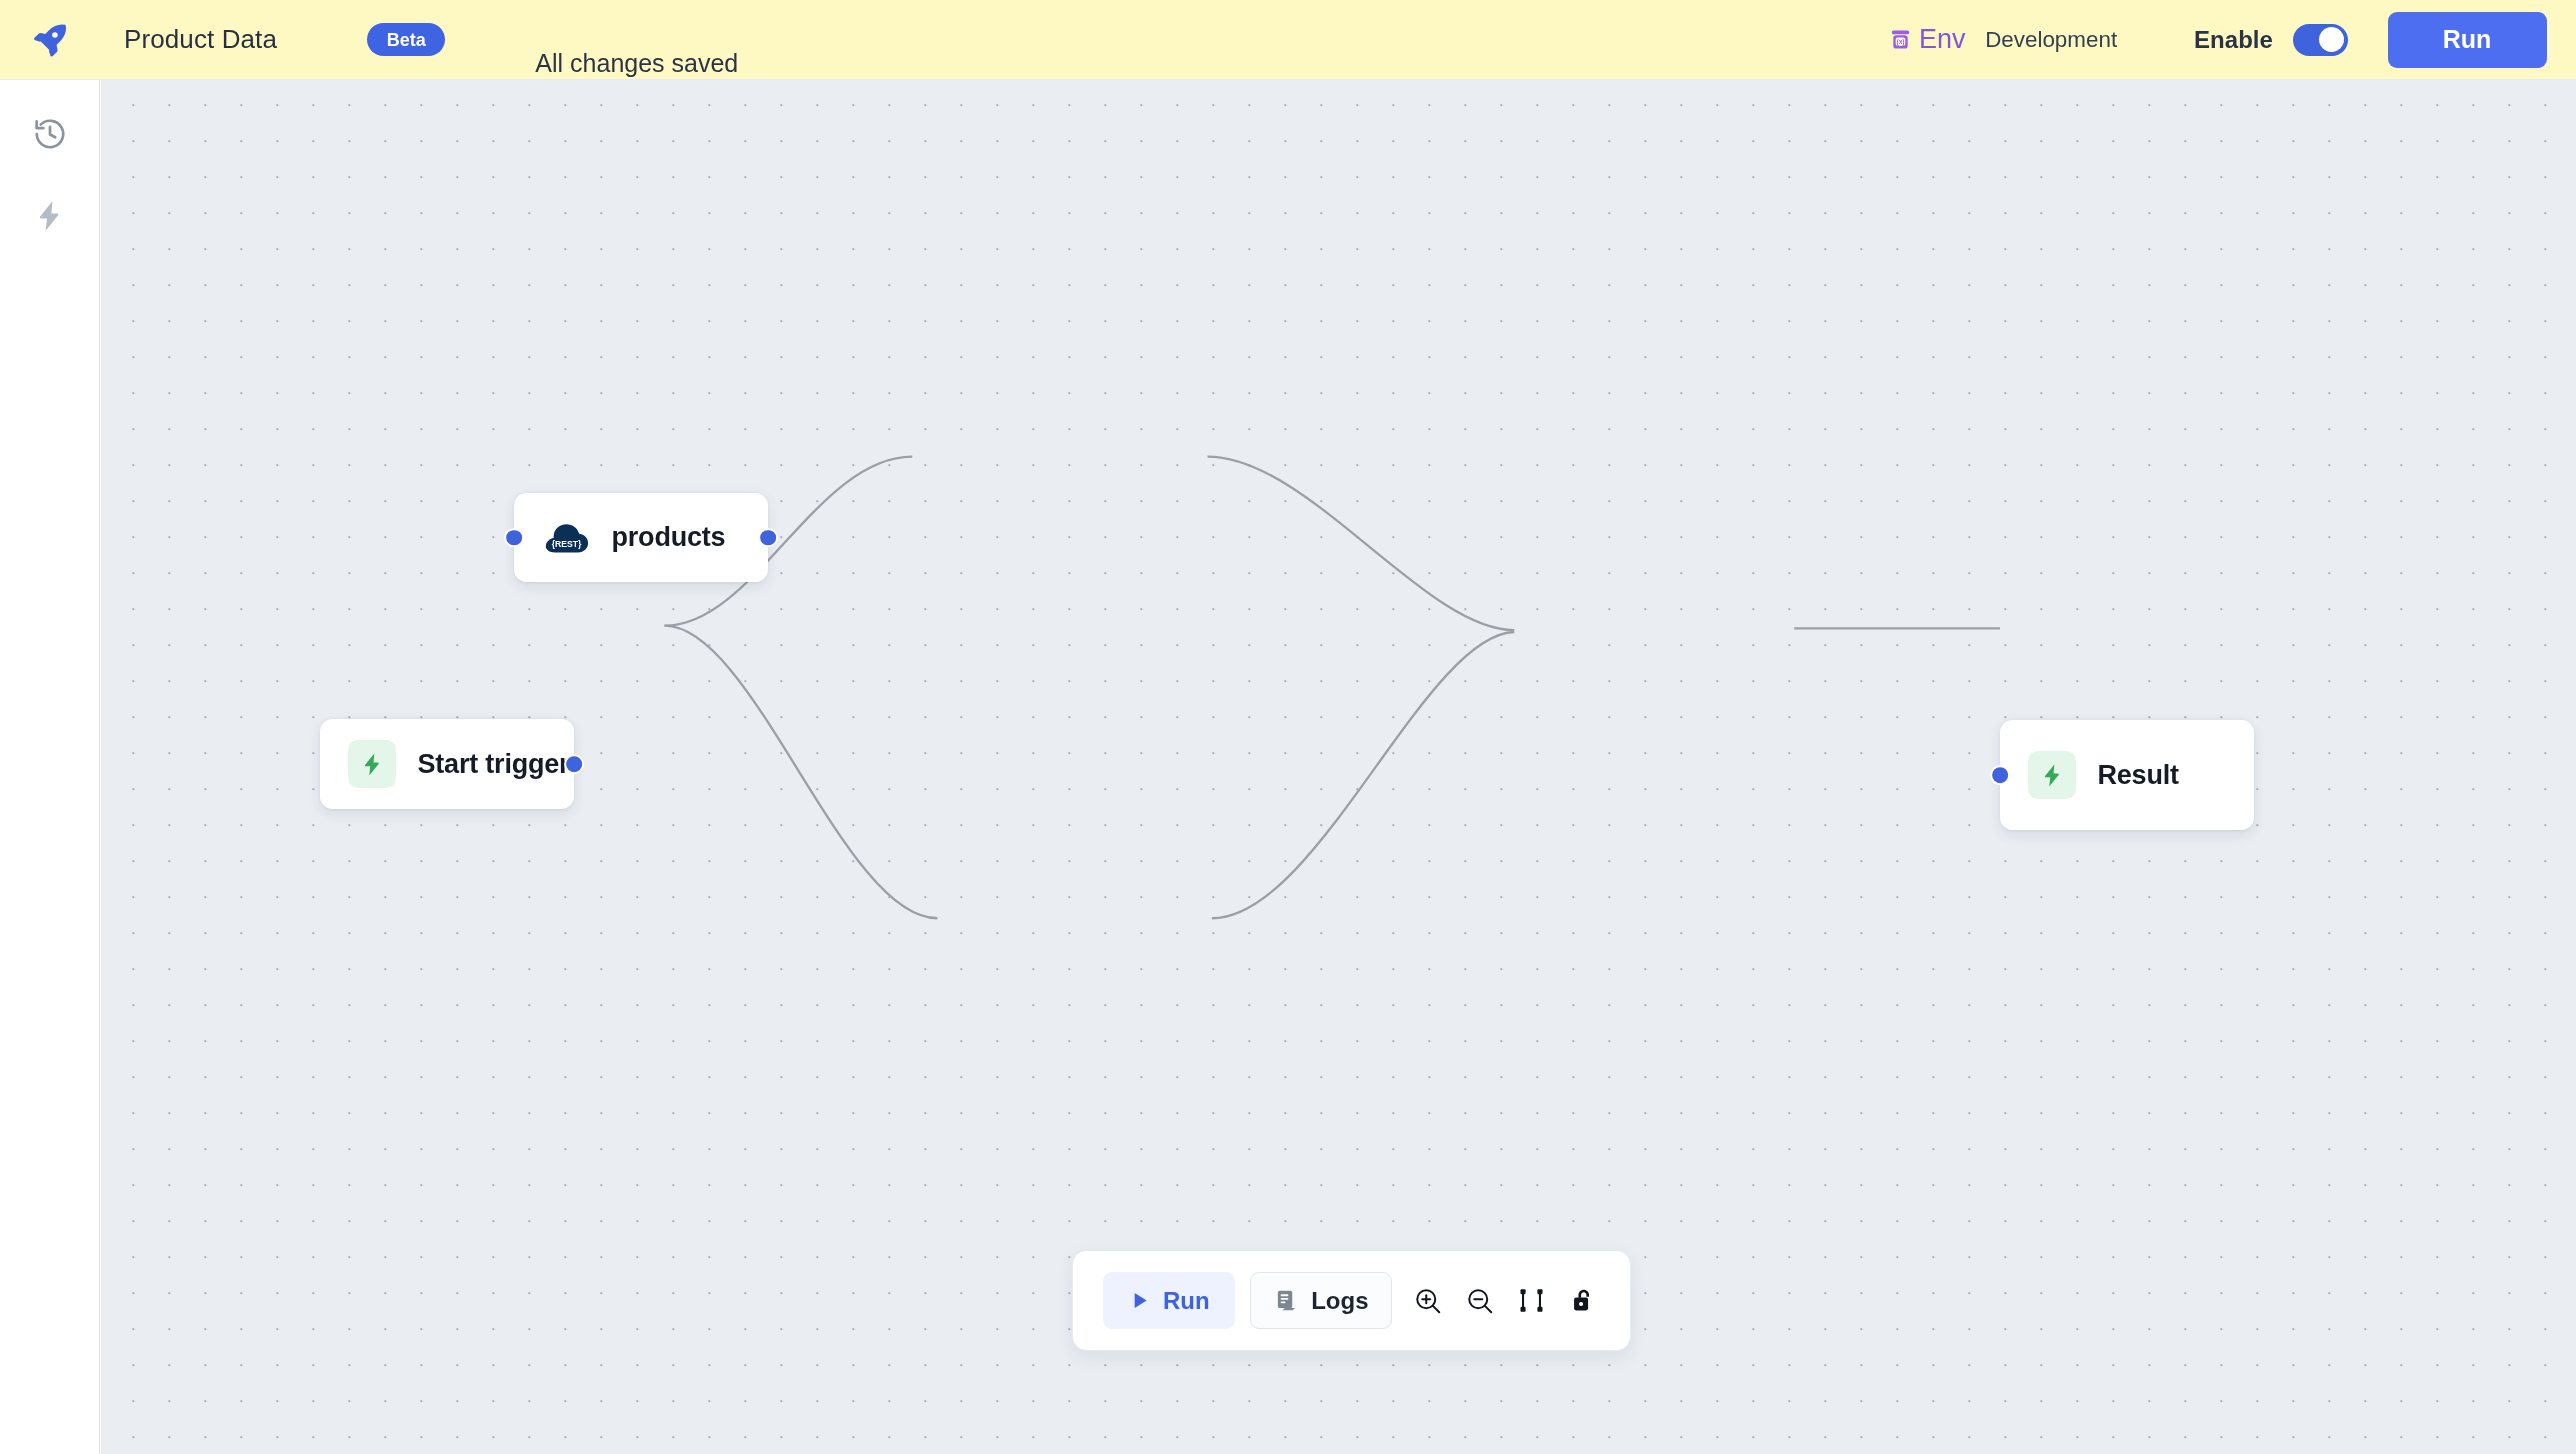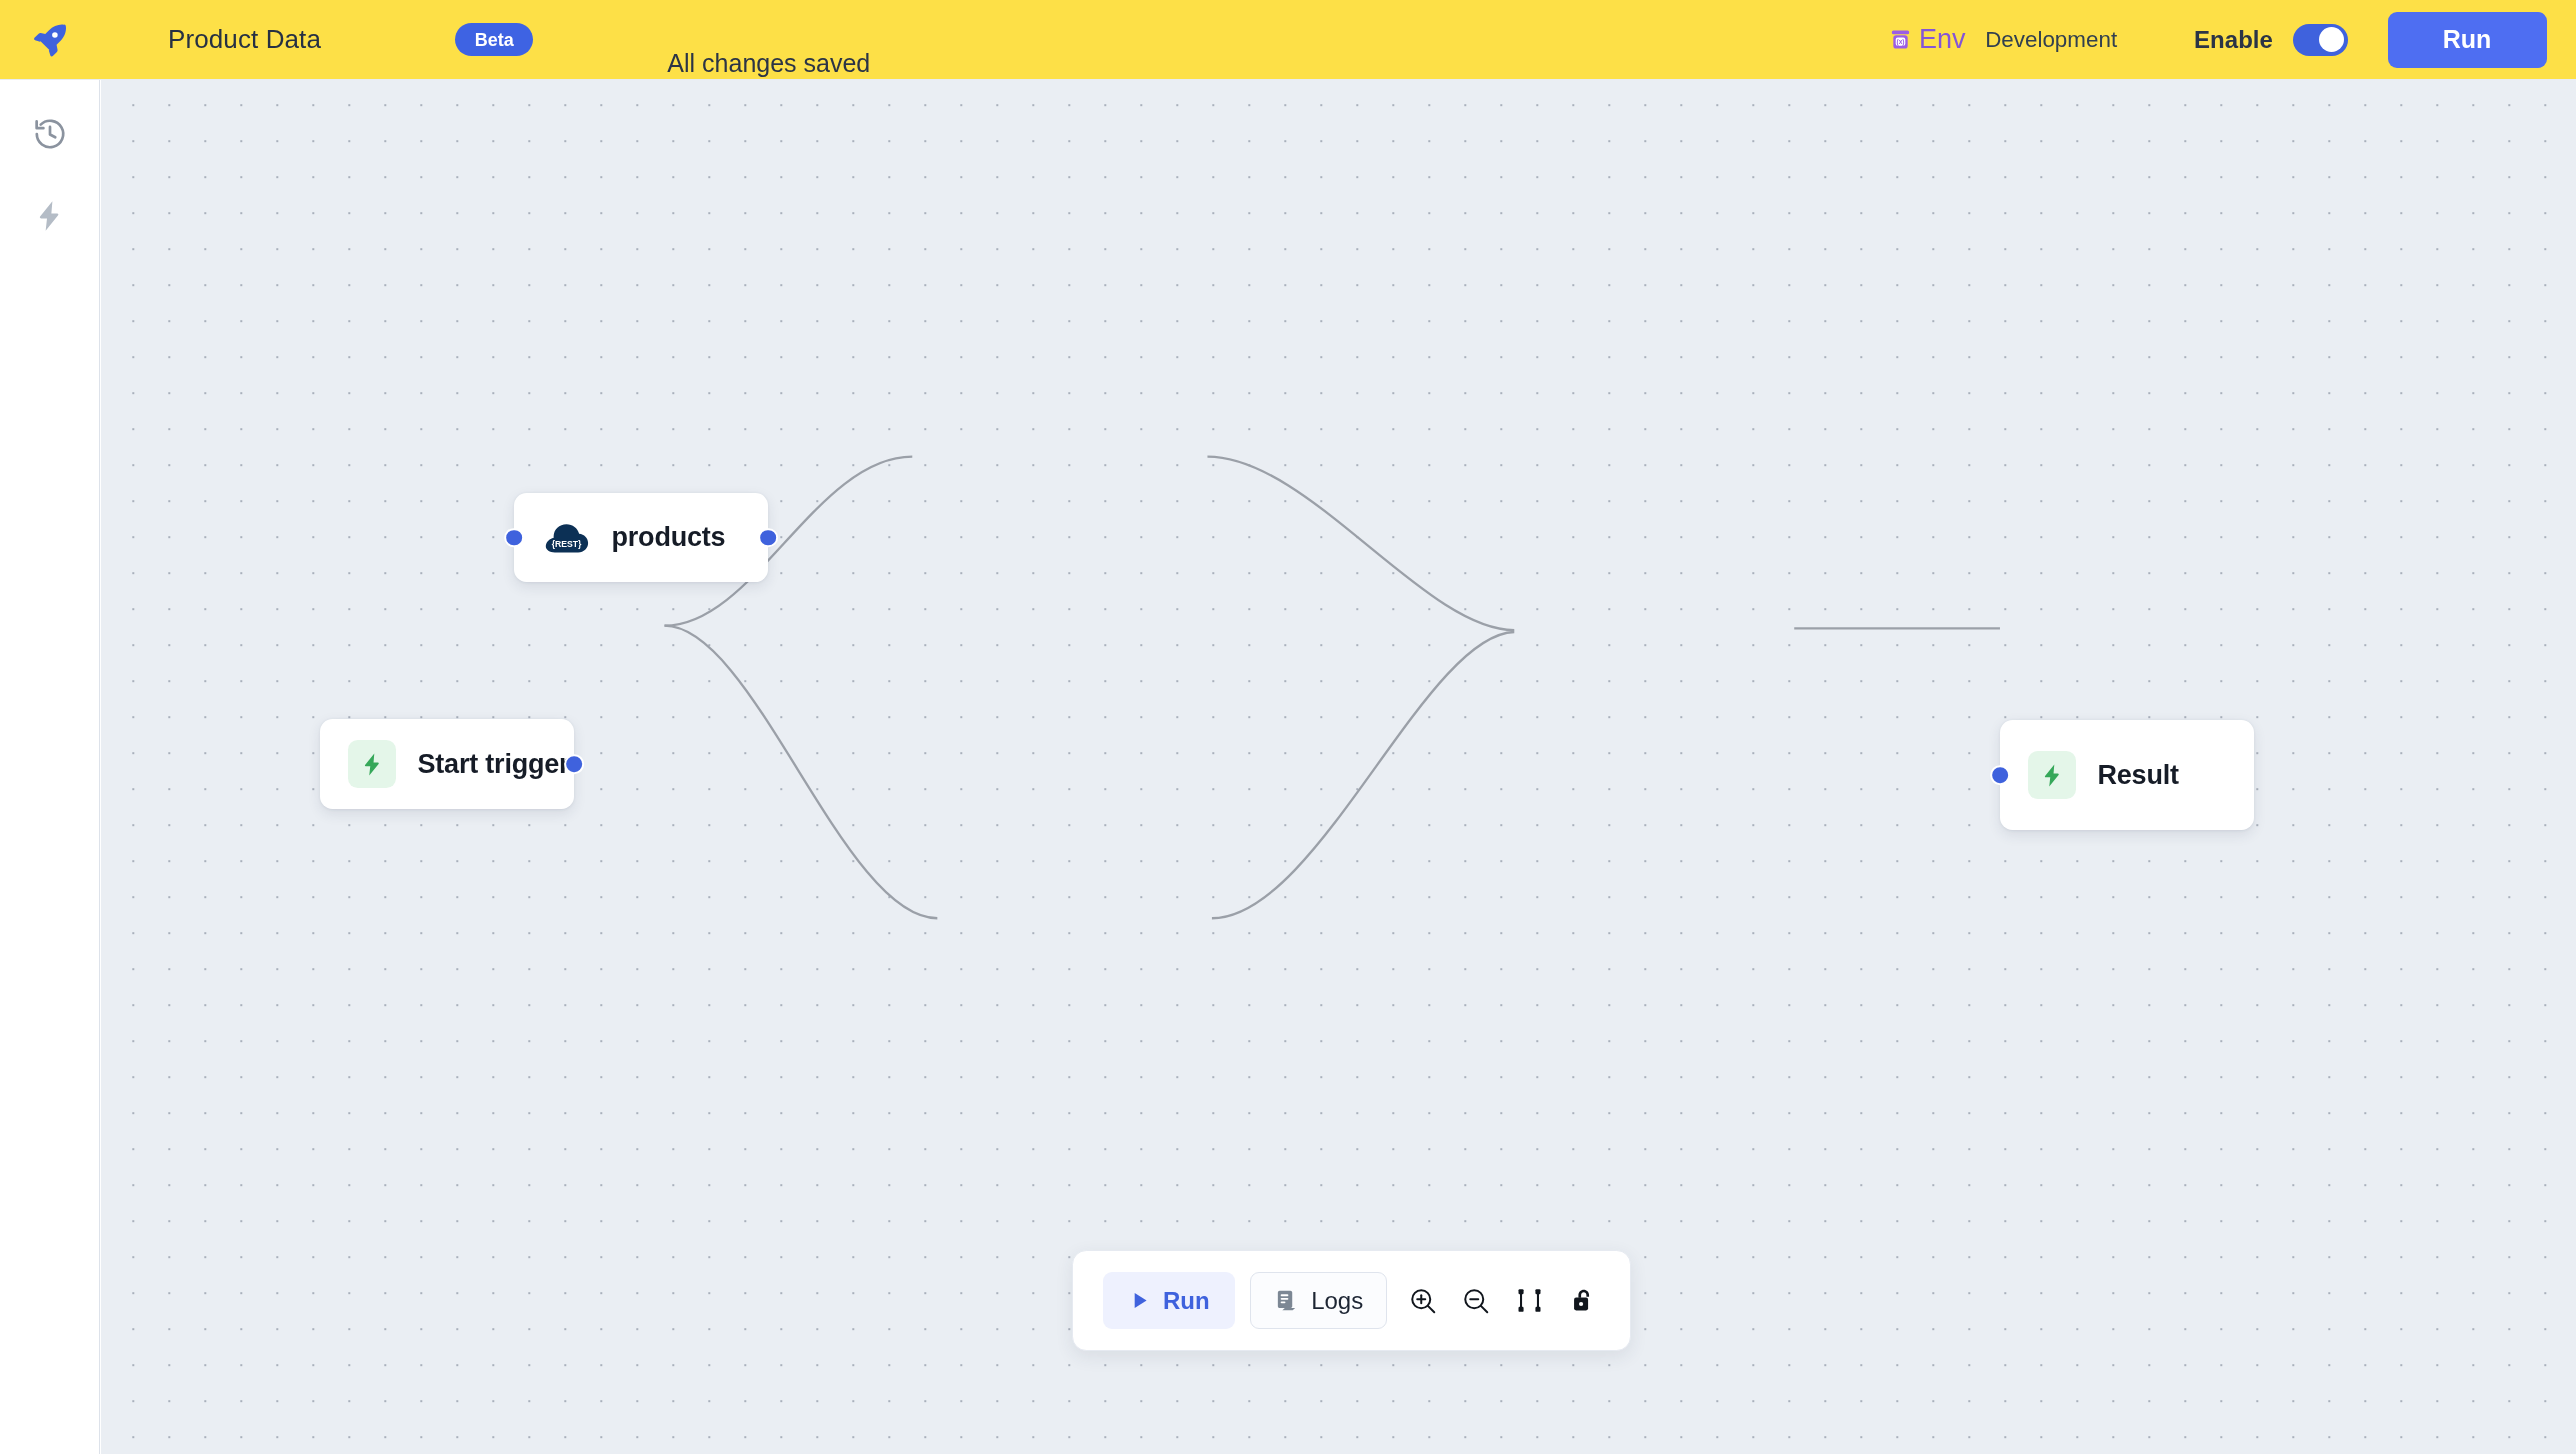--- a/index.html
+++ b/index.html
@@ -7,22 +7,22 @@
     width: 2576px; height: 1454px;
     font-family: "Liberation Sans", sans-serif;
     background: #ffffff;
     overflow: hidden;
   }
   .app { position: relative; width: 2576px; height: 1454px; }
 
   
   .header {
     position: absolute; top: 0; left: 0; width: 2576px; height: 80px;
-    background: #fde047; border-bottom: 0.9px solid #e8ecf2;
-    display: flex; align-items: center; gap: 44px;
+    background: #fef9c3; border-bottom: 0.9px solid #e8ecf2;
+    display: flex; align-items: center;
   }
   .logo-wrap {
     width: 100px; height: 79px; display: flex;
     align-items: center; justify-content: center;
   }
   .rocket { width: 38px; height: 38px; display: block; }
   .app-title {
     font-size: 26px; color: #263043; font-weight: 400;
     margin-left: 24px; letter-spacing: 0.1px;
   }
@@ -126,21 +126,21 @@
   .tb-run {
     display: flex; align-items: center; gap: 12.5px;
     background: #eef1fe; color: #3f62dd; border: none; border-radius: 9px;
     height: 57px; padding: 0 25px; font-size: 24px; font-weight: 600;
     cursor: pointer; font-family: inherit;
   }
   .tb-logs {
     display: flex; align-items: center; gap: 12.5px;
     background: #fbfcfe; color: #1d2533; border: 0.9px solid #dfe4ed;
     border-radius: 9px; height: 57px; padding: 0 23px;
-    font-size: 24px; font-weight: 400; cursor: pointer; font-family: inherit;
+    font-size: 24px; font-weight: 700; cursor: pointer; font-family: inherit;
   }
   .tb-icon-btn {
     width: 50px; height: 50px; display: flex; align-items: center;
     justify-content: center; background: transparent; border: none;
     cursor: pointer; margin-left: 3.6px;
   }
 </style>
 </head>
 <body>
 

